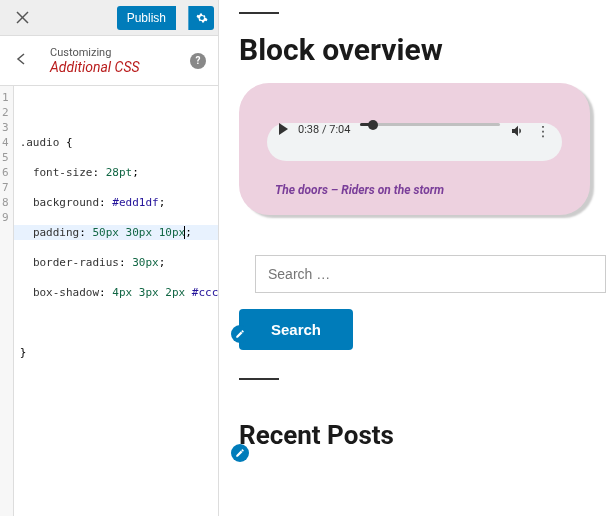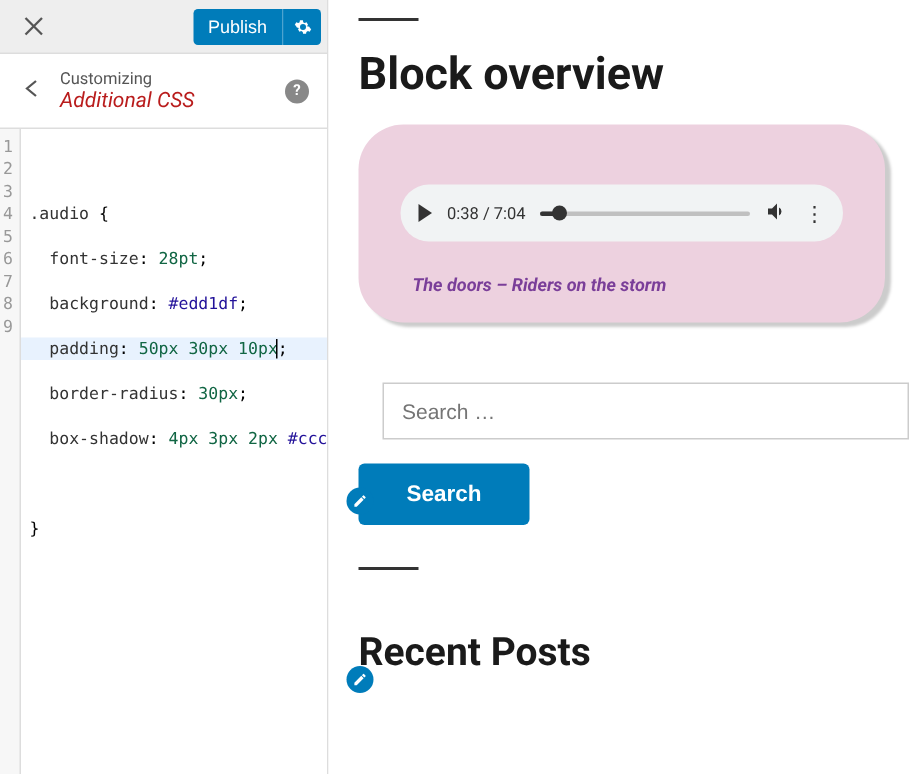--- a/index.html
+++ b/index.html
@@ -33,21 +33,21 @@
       display: flex;
       align-items: center;
       justify-content: center;
       font-size: 16px;
       color: #555;
       cursor: pointer;
     }
     .publish-wrap {
       display: flex;
       align-items: flex-start;
-      gap: 0;
+      gap: 12px;
     }
     .publish-btn {
       background: #007cba;
       color: #fff;
       border: none;
       padding: 5px 10px;
       font-size: 12px;
       font-weight: 500;
       border-radius: 3px 0 0 3px;
       cursor: pointer;
@@ -63,21 +63,21 @@
       border-radius: 0 3px 3px 0;
       border-left: 1px solid rgba(255,255,255,0.3);
       cursor: pointer;
     }
     .panel-header {
       background: #fff;
       border-bottom: 1px solid #ddd;
       padding: 10px 12px;
       display: flex;
       align-items: center;
-      gap: 10px;
+      gap: 20px;
       position: relative;
     }
     .back-btn {
       font-size: 16px;
       color: #555;
       cursor: pointer;
       padding: 4px;
     }
     .panel-title-wrap {
       flex: 1;
@@ -172,21 +172,21 @@
       border-radius: 30px;
       padding: 40px 28px 18px 28px;
       box-shadow: 4px 3px 2px #ccc;
       margin-bottom: 40px;
     }
     .audio-player {
       background: #f1f3f4;
       border-radius: 20px;
       height: 38px;
       display: flex;
-      align-items: center;
+      align-items: flex-start;
       padding: 0 12px;
       gap: 10px;
       font-size: 12px;
       color: #333;
     }
     .play-icon {
       width: 0;
       height: 0;
       border-left: 9px solid #333;
       border-top: 6px solid transparent;

